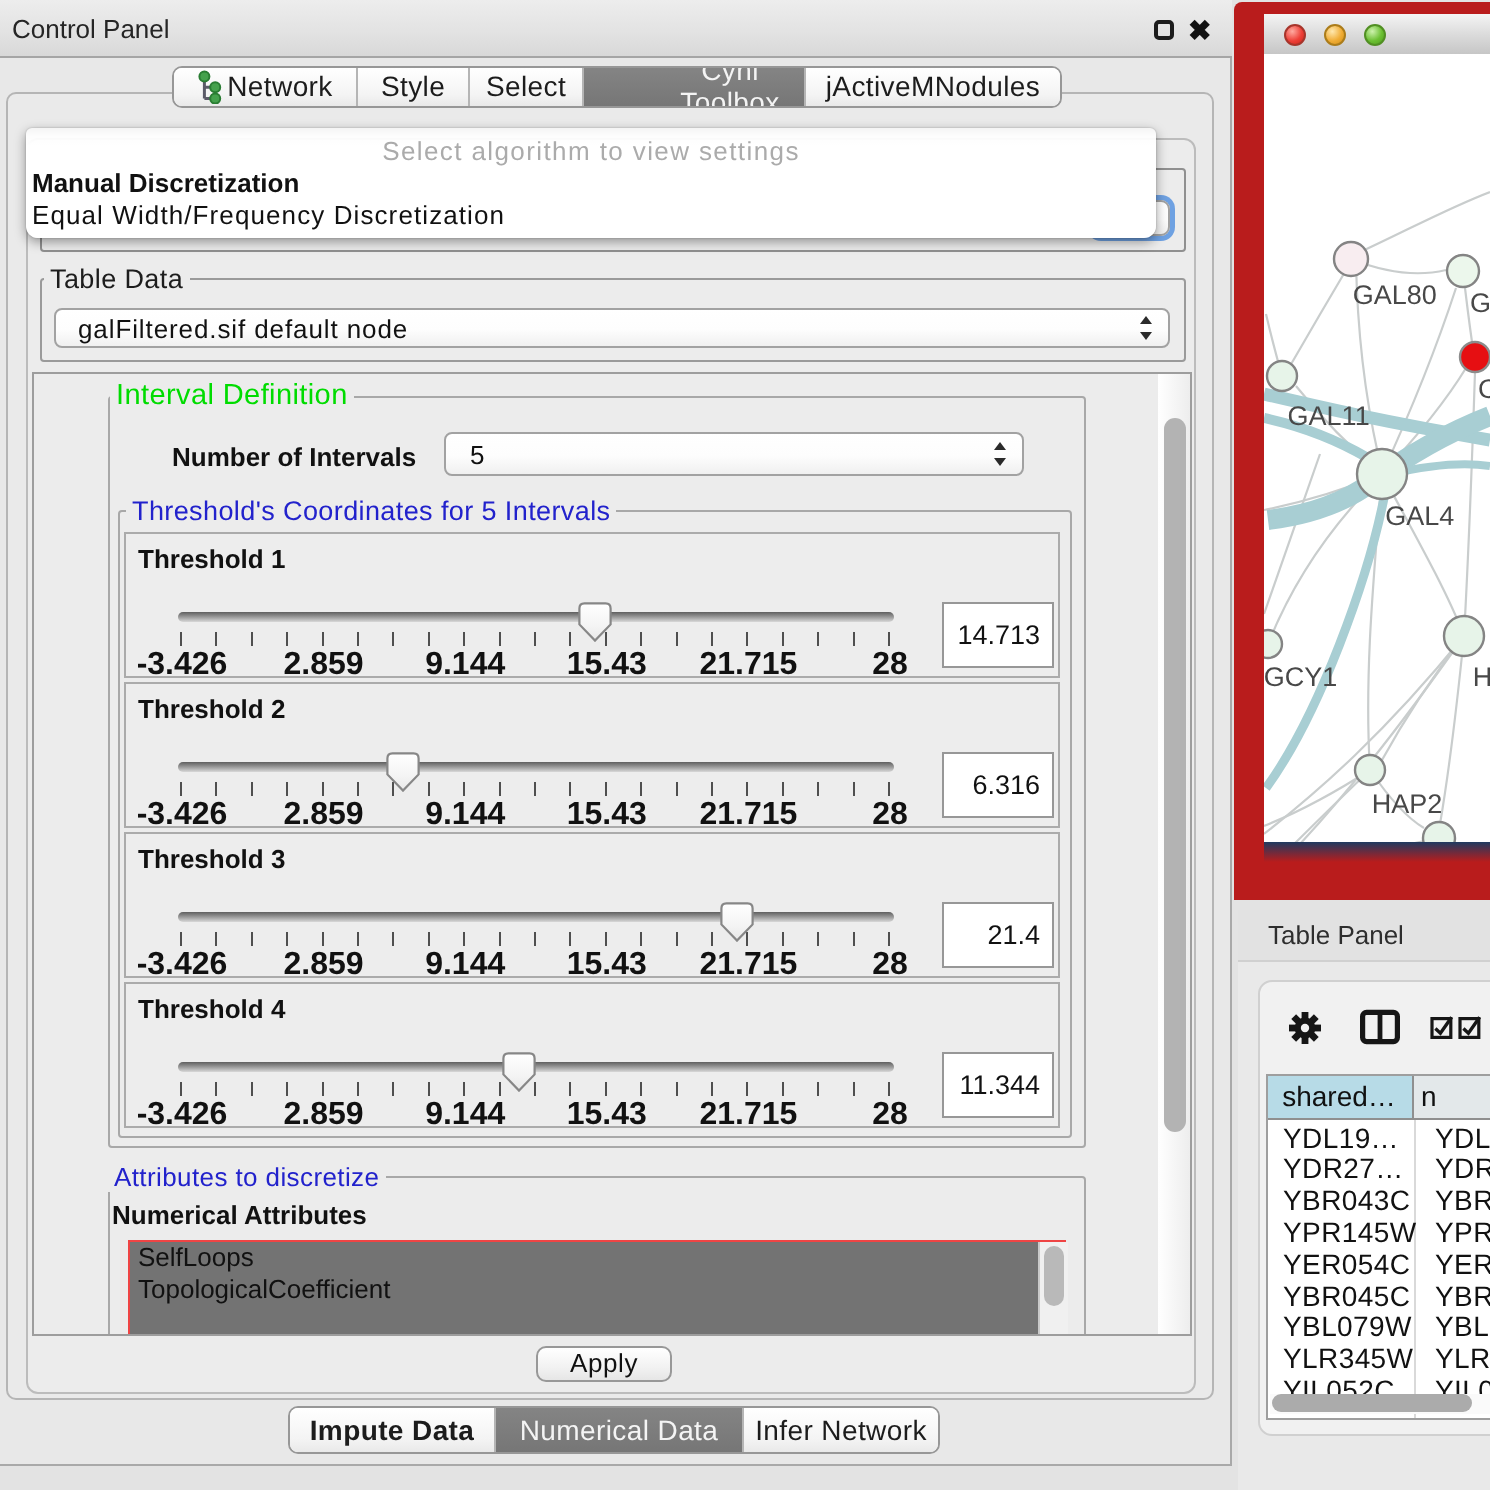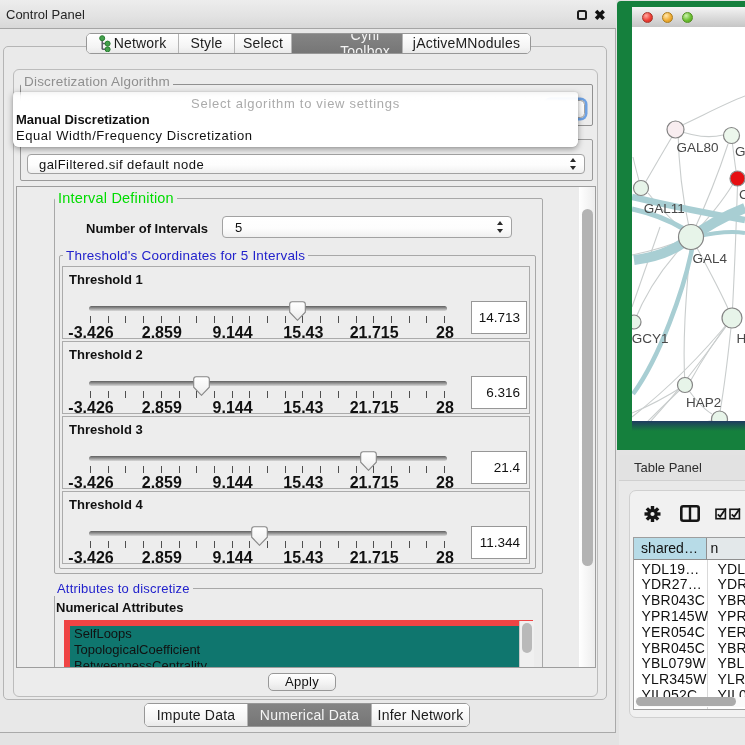--- a/index.html
+++ b/index.html
@@ -45,40 +45,40 @@
   .tpanel .tt{position:absolute;left:6px;top:5px;font-size:13px;font-weight:bold;color:#111;}
   .track{position:absolute;left:26px;top:39px;width:358px;height:5px;border-radius:2.5px;
          background:linear-gradient(180deg,#5f5f5f 0%,#8e8e8e 40%,#d8d8d8 100%);}
   .ticks{position:absolute;left:26.5px;top:49px;width:355px;height:7px;
          background:repeating-linear-gradient(to right,#4f4f4f 0,#4f4f4f 1px,transparent 1px,transparent 17.7px);}
   .slab{position:absolute;top:57px;font-size:16px;font-weight:bold;color:#111;transform:translateX(-50%);text-align:right;}
   .vbox{position:absolute;left:408px;top:34px;width:56px;height:33px;background:#fff;border:1px solid #979797;
         box-sizing:border-box;font-size:13.5px;color:#111;text-align:right;line-height:31px;padding-right:6px;}
   .thumb{position:absolute;top:33.5px;width:17px;height:20px;}
   
-  #numlist{left:47px;top:433px;width:469px;height:60px;background:#0f766e;border:6px solid #ef4444;box-sizing:border-box;
+  #numlist{left:47px;top:433px;width:469px;height:60px;background:#737373;border:1px solid #ef4444;box-sizing:border-box;
            font-size:13px;color:#111;}
   #numlist div{padding-left:4px;height:16px;line-height:16px;}
   
   #apply{left:268px;top:673px;width:68px;height:18px;border:1px solid #989898;border-radius:5px;
          background:linear-gradient(180deg,#ffffff,#f2f2f2 60%,#e6e6e6);box-sizing:border-box;
          font-size:13px;letter-spacing:0.3px;color:#111;text-align:center;line-height:16px;}
   
-  #popup{left:13px;top:92px;width:565px;height:55px;border-radius:3px 3px 6px 6px;
+  #popup{left:13px;top:64px;width:565px;height:55px;border-radius:3px 3px 6px 6px;
          background:linear-gradient(180deg,rgba(255,255,255,0.50) 0px,rgba(255,255,255,0.90) 4px,#ffffff 9px);
          box-shadow:0 2px 6px rgba(0,0,0,0.38),0 0 1px rgba(0,0,0,0.25);}
   #popup .i1{position:absolute;left:0;right:0;top:4px;height:16px;line-height:16px;text-align:center;
              font-size:13px;letter-spacing:0.7px;color:#ababab;}
   #popup .i2{position:absolute;left:3px;top:20px;height:16px;line-height:16px;font-size:13px;font-weight:bold;color:#111;}
   #popup .i3{position:absolute;left:3px;top:36px;height:16px;line-height:16px;font-size:13px;letter-spacing:0.55px;color:#111;}
   
   #spane{left:16px;top:186px;width:580px;height:482px;border:1px solid #9d9d9d;box-sizing:border-box;
          background:#ececec;overflow:hidden;}
   
-  #net{left:617px;top:1px;width:128px;height:449px;background:#15803d;border-radius:4px 0 0 0;}
+  #net{left:617px;top:1px;width:128px;height:449px;background:#b91c1c;border-radius:4px 0 0 0;}
   #net-title{position:absolute;left:15px;top:6px;right:0;height:21px;
              background:linear-gradient(180deg,#f4f4f4 0%,#dcdcdc 50%,#c6c6c6 100%);
              border-bottom:1px solid #909090;box-sizing:border-box;}
   .tl{position:absolute;top:4.5px;width:11px;height:11px;border-radius:50%;box-sizing:border-box;}
   #net-canvas{position:absolute;left:15px;top:26px;right:0;height:394px;background:#ffffff;overflow:hidden;}
   #net-shadow{position:absolute;left:15px;top:420px;right:0;height:10px;
               background:linear-gradient(180deg,#1f3a60 0%,rgba(62,104,169,0) 100%);}
   
   #tp{left:619px;top:455px;width:126px;height:290px;background:#e9e9e9;}
   #tp-title{position:absolute;left:0;top:0;width:126px;height:26px;background:#e2e2e2;
@@ -239,32 +239,31 @@
 <path d="M3.2,0.7 L13.8,0.7 Q16.3,0.7 16.3,3.2 L16.3,11.2 L8.5,19.3 L0.7,11.2 L0.7,3.2 Q0.7,0.7 3.2,0.7 Z" fill="url(#tg3)" stroke="#878787" stroke-width="1.1"></path>
 </svg>
 </div>
 
   <div class="group" style="left:37px;top:401px;width:489px;height:120px;"></div>
   <div class="gtitle" style="left:37px;top:394px;color:#2222cc;font-size:13px;">Attributes to discretize</div>
   <div style="position:absolute;left:39px;top:413px;font-size:13px;font-weight:bold;color:#111;">Numerical Attributes</div>
   <div class="abs" id="numlist">
     <div>SelfLoops</div>
     <div>TopologicalCoefficient</div>
-    <div>BetweennessCentrality</div>
   </div>
   <div style="position:absolute;left:502px;top:434px;width:14px;height:46px;background:#f0f0f0;border-left:1px solid #c9c9c9;">
     <div style="position:absolute;left:1.5px;top:2px;width:10px;height:30px;border-radius:5px;background:#b9b9b9;"></div>
   </div>
 
   <div style="position:absolute;left:562px;top:0;width:16px;height:482px;background:linear-gradient(90deg,#ffffff,#ededed);"></div>
   <div style="position:absolute;left:564.5px;top:22px;width:11px;height:357px;border-radius:6px;background:#b3b3b3;"></div>
 </div>
 <div class="abs" id="apply">Apply</div>
 <div class="abs seg" id="bottabs">
-  <div class="s" style="width:102px;">Impute Data</div>
+  <div class="s" style="width:102px;font-weight:bold;">Impute Data</div>
   <div class="s sel" style="width:124px;">Numerical Data</div>
   <div class="s" style="width:98px;">Infer Network</div>
 </div>
 
 <div class="abs" id="popup">
   <div class="i1">Select algorithm to view settings</div>
   <div class="i2">Manual Discretization</div>
   <div class="i3">Equal Width/Frequency Discretization</div>
 </div>
 

